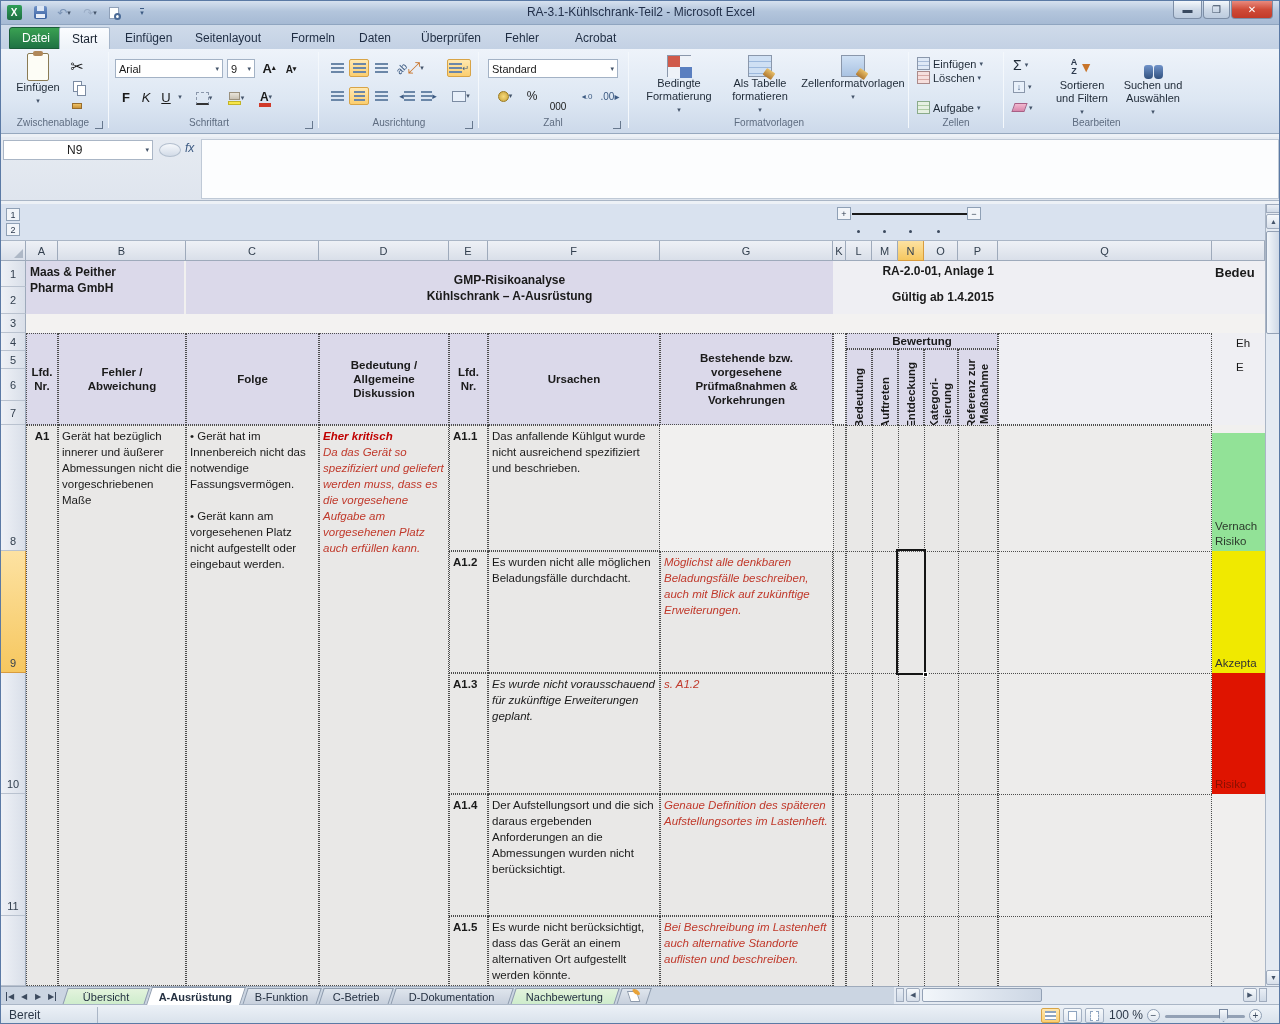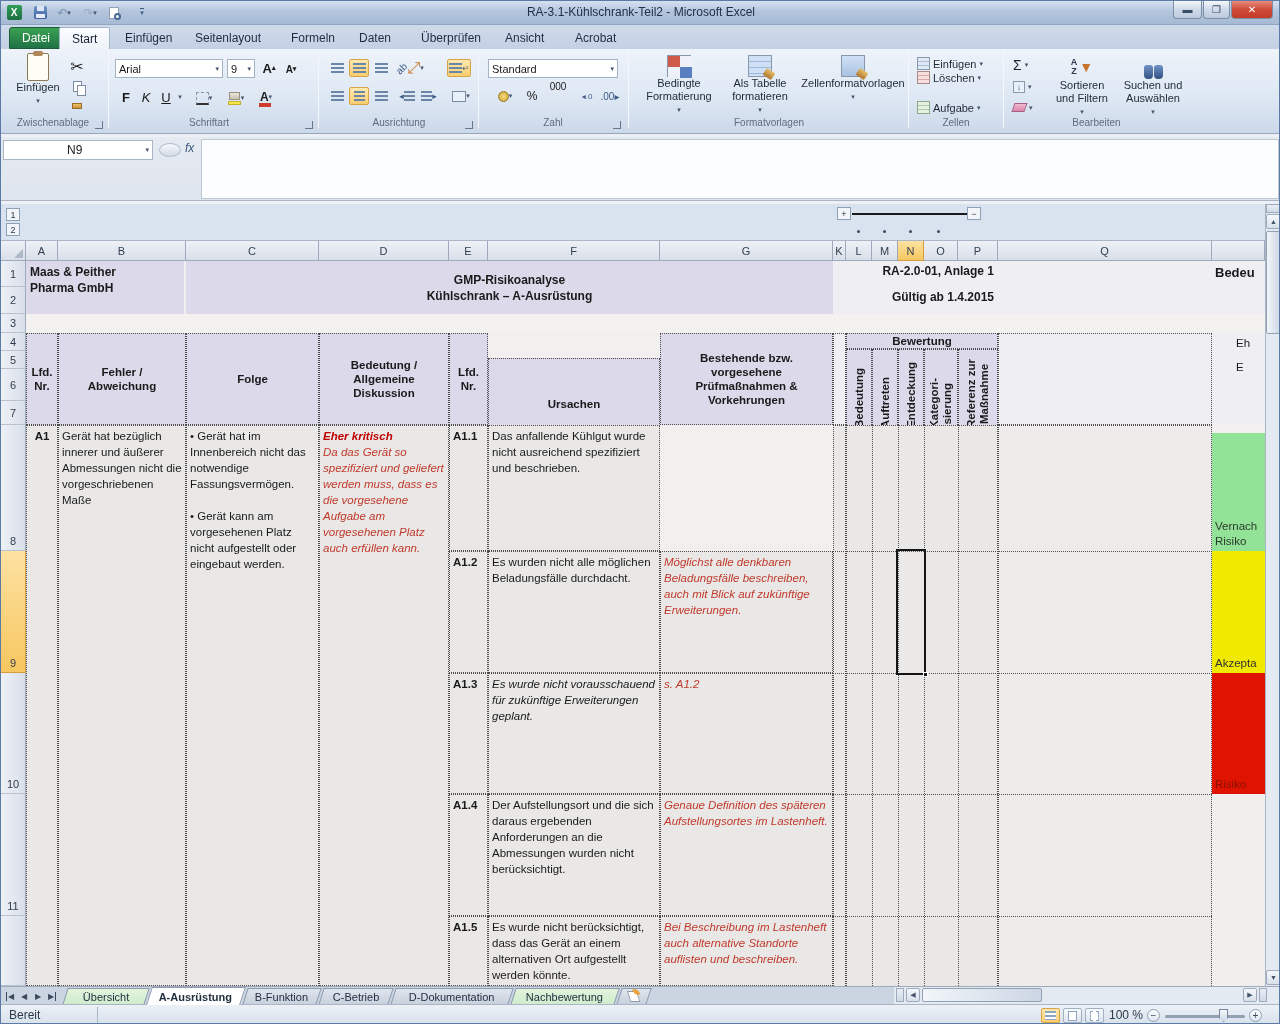--- a/index.html
+++ b/index.html
@@ -145,21 +145,21 @@
   </div>
 
   <div id="tabrow">
     <div class="rtab file" style="left:8px;">Datei</div>
     <div class="rtab active" style="left:58px;">Start</div>
     <div class="rtab" style="left:112px;">Einfügen</div>
     <div class="rtab" style="left:182px;">Seitenlayout</div>
     <div class="rtab" style="left:278px;">Formeln</div>
     <div class="rtab" style="left:346px;">Daten</div>
     <div class="rtab" style="left:408px;">Überprüfen</div>
-    <div class="rtab" style="left:492px;">Ansicht</div>
+    <div class="rtab" style="left:492px;">Fehler</div>
     <div class="rtab" style="left:562px;">Acrobat</div>
     <div class="mini-ic" style="left:1166px;width:16px;">∧</div>
     <div class="mini-ic" style="left:1186px;width:18px;">
       <span style="width:14px;height:14px;border-radius:50%;background:linear-gradient(#5c8ede,#2a5cb8);color:#fff;font-size:10px;display:flex;align-items:center;justify-content:center;">?</span>
     </div>
     <div class="mini-ic" style="left:1212px;width:18px;">▬</div>
     <div class="mini-ic" style="left:1232px;width:18px;">❐</div>
     <div class="mini-ic" style="left:1252px;width:18px;">✕</div>
   </div>
 
@@ -271,21 +271,21 @@
 
     <div class="combo" style="left:487px;top:10px;width:130px;height:19px;">
         <span>Standard</span>
         <span class="dar">▾</span>
       </div>
     <div class="tool" style="left:490px;top:38px;width:28px;height:18px;">
       <span style="width:11px;height:11px;border-radius:50%;background:radial-gradient(#f6da7a,#c9a23a);border:1px solid #9a7a20;display:inline-block;"></span>
         <span class="dar">▾</span>
     </div>
     <div class="tool" style="left:522px;top:38px;width:18px;height:18px;font-size:12px;">%</div>
-    <div class="tool" style="left:544px;top:28px;width:26px;height:18px;font-size:10px;">000</div>
+    <div class="tool" style="left:544px;top:48px;width:26px;height:18px;font-size:10px;">000</div>
     <div class="tool" style="left:576px;top:38px;width:20px;height:18px;">
         <span style="font-size:8px;color:#3c5a82;">◂.0</span>
       </div>
     <div class="tool" style="left:598px;top:38px;width:22px;height:18px;">
         <span style="font-size:10px;color:#3c5a82;">.00▸</span>
       </div>
     <div class="glabel" style="left:478px;width:148px;">Zahl</div>
     <div class="launcher" style="left:612px;top:72px;"></div>
     <div class="gsep" style="left:627px;"></div>
 
@@ -451,21 +451,21 @@
     </div>
   <div class="cell hdrc" style="left:318px;top:332px;width:130px;height:92px;">
       <span class="pre">Bedeutung /
 Allgemeine
 Diskussion</span>
     </div>
   <div class="cell hdrc" style="left:448px;top:332px;width:39px;height:92px;">
       <span class="pre">Lfd.
 Nr.</span>
     </div>
-  <div class="cell hdrc" style="left:487px;top:332px;width:172px;height:92px;margin-top:25px;">
+  <div class="cell hdrc" style="left:487px;top:332px;width:172px;height:92px;">
       <span class="pre">Ursachen</span>
     </div>
   <div class="cell hdrc" style="left:659px;top:332px;width:173px;height:92px;">
       <span class="pre">Bestehende bzw.
 vorgesehene
 Prüfmaßnahmen &amp;
 Vorkehrungen</span>
     </div>
   <div class="cell lite" style="left:832px;top:332px;width:13px;height:92px;border:1px dotted #4d4d4d;"></div>
   <div class="cell hdrc" style="left:845px;top:332px;width:152px;height:16px;padding:0;">Bewertung</div>

